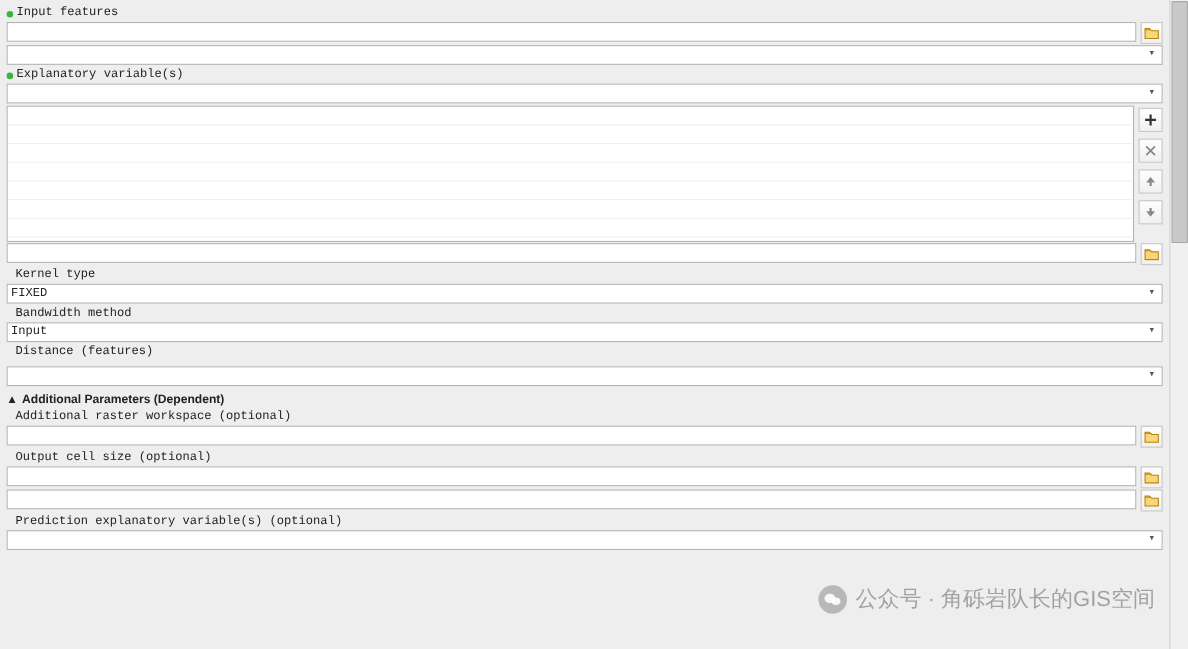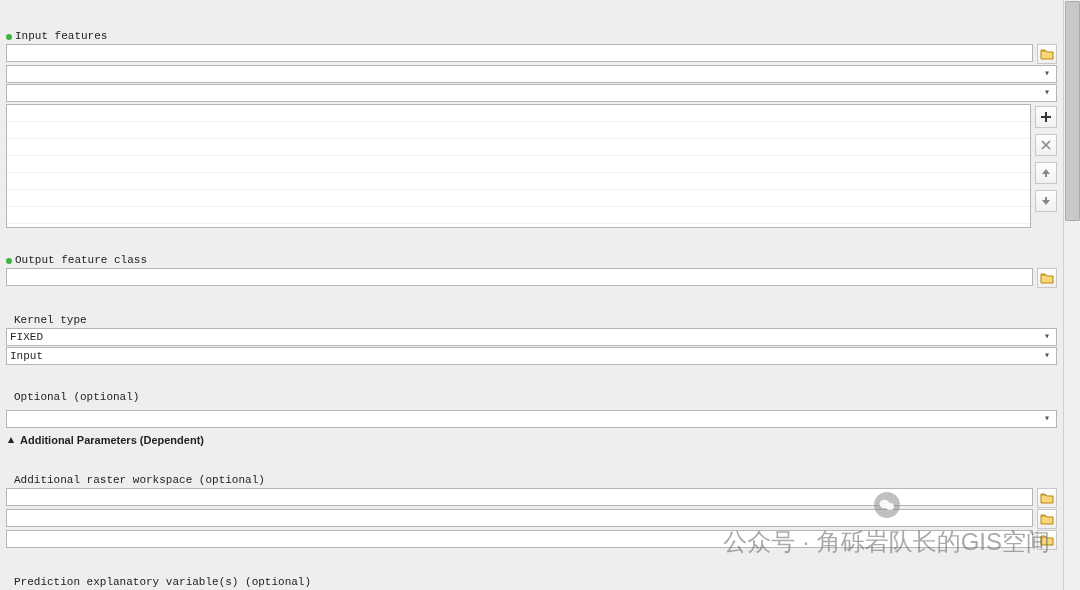--- a/index.html
+++ b/index.html
@@ -40,21 +40,20 @@
     border: 1px solid #aaaaaa;
     border-radius: 1px;
   }
   .row { margin-bottom: 1px; }
   .label-line {
     display: flex;
     align-items: center;
     gap: 3px;
     padding: 2px 0 1px 0;
     line-height: 13px;
-    margin-top: 24px;
   }
   .dot {
     width: 6px; height: 6px;
     background: #3fb33f;
     border-radius: 50%;
     flex: 0 0 auto;
   }
   .label { white-space: pre; }
   .label-indent { padding-left: 8px; font-family: Liberation Mono, monospace; }
   .input-row {
@@ -132,23 +131,22 @@
   .collapse-caret {
     width: 10px; display: inline-block; text-align: center;
     cursor: pointer;
   }
   .watermark {
     position: absolute;
     right: 30px; bottom: 32px;
     display: flex; align-items: center; gap: 8px;
     color: rgba(100,100,100,0.55);
     font-family: "Microsoft YaHei","PingFang SC","Heiti SC",Arial,sans-serif;
-    font-size: 24px;
+    font-size: 20px;
     pointer-events: none;
-    flex-direction: column;
   }
   .watermark .wx-icon {
     width: 26px; height: 26px; border-radius: 50%;
     background: rgba(140,140,140,0.55);
     display: flex; align-items: center; justify-content: center;
   }
 </style>
 </head>
 <body>
 
@@ -174,20 +172,24 @@
     <div class="row">
       <div class="input-row">
         <div class="select-box">
           <span class="select-value"></span>
           <span class="select-arrow">▾</span>
         </div>
       </div>
     </div>
 
     <div class="row">
+      <div class="label-line">
+        <span class="dot"></span>
+        <span class="label">Explanatory variable(s)</span>
+      </div>
       <div class="input-row">
         <div class="select-box">
           <span class="select-value"></span>
           <span class="select-arrow">▾</span>
         </div>
       </div>
       <div class="listbox-row">
         <div class="listbox h-large">
           <div class="list-line"></div>
           <div class="list-line"></div>
@@ -216,24 +218,20 @@
           <div class="icon-btn">
             <svg width="10" height="10" viewBox="0 0 10 10">
                 <path d="M5 9L1 4h3V1h2v3h3z" fill="#888"></path>
               </svg>
           </div>
         </div>
       </div>
     </div>
 
     <div class="row">
-      <div class="label-line">
-        <span class="dot"></span>
-        <span class="label">Output feature class</span>
-      </div>
       <div class="input-row">
         <input type="text" class="textbox" value="" style="">
         <div class="icon-btn">
           <svg width="14" height="12" viewBox="0 0 14 12">
               <path d="M1 3h5l1 1h6v7H1z" fill="#f7d77a" stroke="#b8860b"></path>
               <path d="M1 3V2h4l1 1" fill="none" stroke="#b8860b"></path>
             </svg>
         </div>
       </div>
     </div>
@@ -244,31 +242,34 @@
       </div>
       <div class="input-row">
         <div class="select-box">
           <span class="select-value">FIXED</span>
           <span class="select-arrow">▾</span>
         </div>
       </div>
     </div>
 
     <div class="row">
+      <div class="label-line label-indent">
+        <span class="label">Bandwidth method</span>
+      </div>
       <div class="input-row">
         <div class="select-box">
           <span class="select-value">Input</span>
           <span class="select-arrow">▾</span>
         </div>
       </div>
     </div>
 
     <div class="row">
       <div class="label-line label-indent">
-        <span class="label">Optional (optional)</span>
+        <span class="label">Distance (features)</span>
       </div>
       <div class="value-right"></div>
     </div>
 
 
     <div class="row">
       <div class="input-row">
         <div class="select-box">
           <span class="select-value"></span>
           <span class="select-arrow">▾</span>
@@ -290,20 +291,23 @@
         <div class="icon-btn">
           <svg width="14" height="12" viewBox="0 0 14 12">
               <path d="M1 3h5l1 1h6v7H1z" fill="#f7d77a" stroke="#b8860b"></path>
               <path d="M1 3V2h4l1 1" fill="none" stroke="#b8860b"></path>
             </svg>
         </div>
       </div>
     </div>
 
     <div class="row">
+      <div class="label-line label-indent">
+        <span class="label">Output cell size (optional)</span>
+      </div>
       <div class="input-row">
         <input type="text" class="textbox" value="" style="">
         <div class="icon-btn">
           <svg width="14" height="12" viewBox="0 0 14 12">
               <path d="M1 3h5l1 1h6v7H1z" fill="#f7d77a" stroke="#b8860b"></path>
               <path d="M1 3V2h4l1 1" fill="none" stroke="#b8860b"></path>
             </svg>
         </div>
       </div>
     </div>

